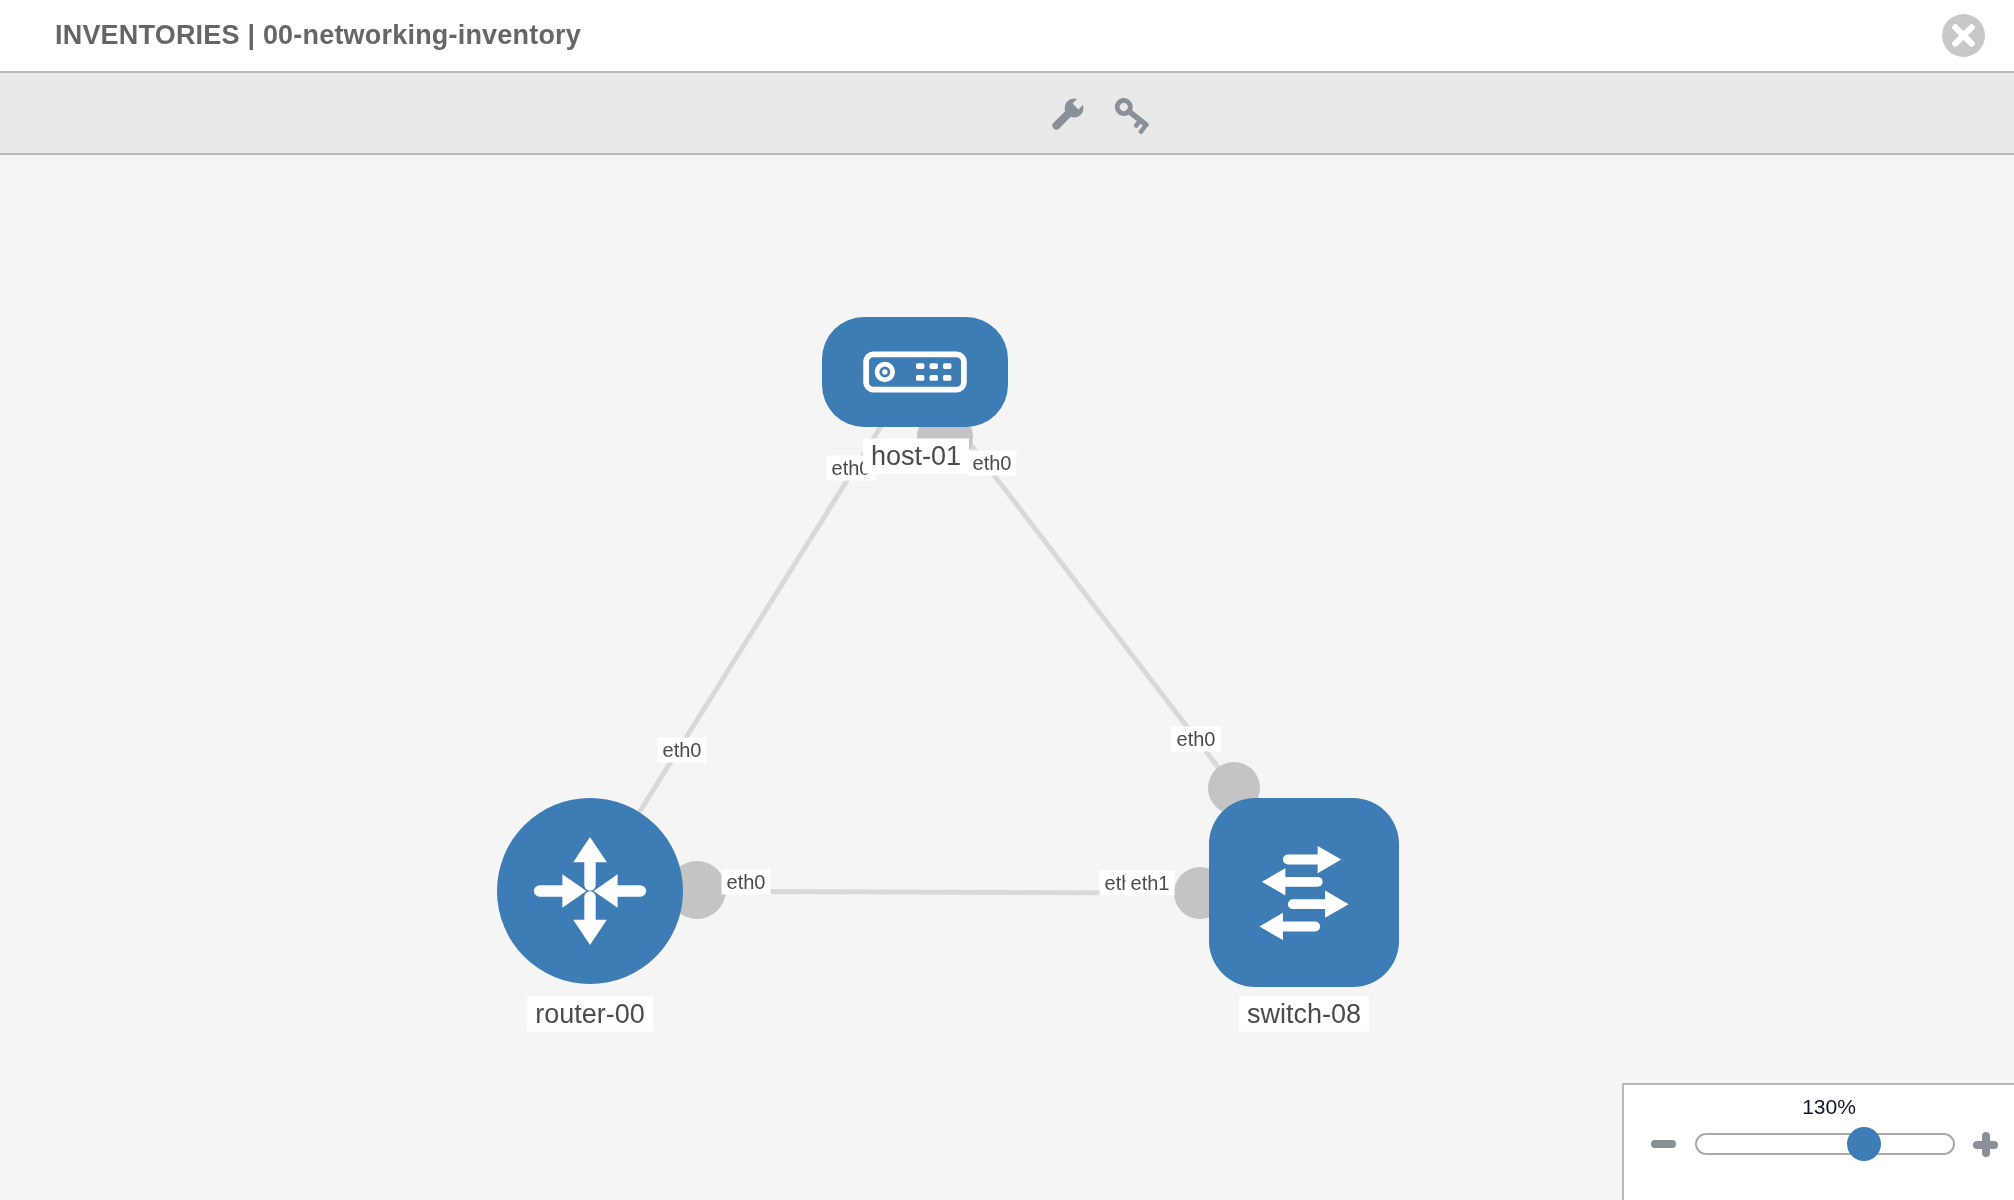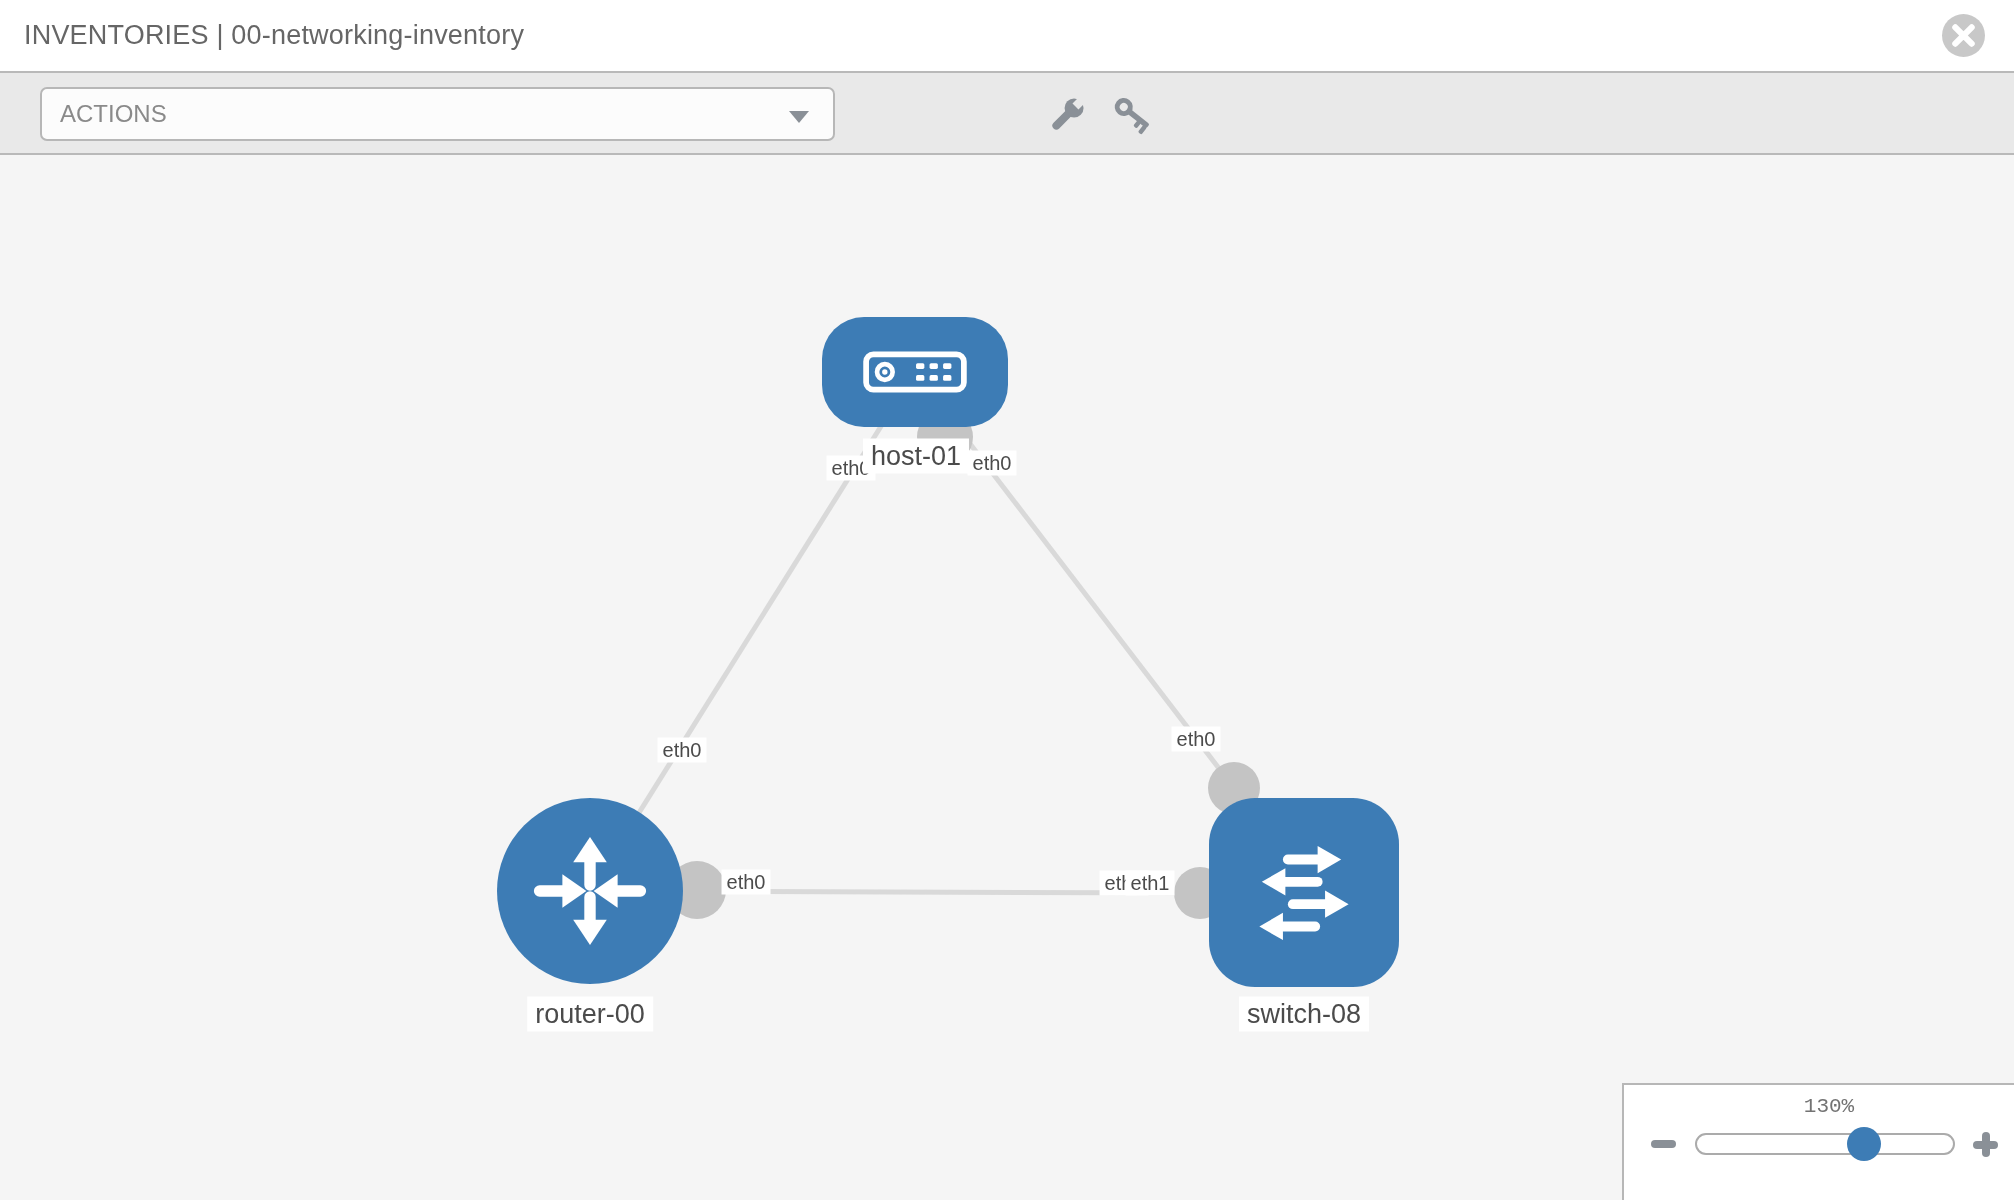--- a/index.html
+++ b/index.html
@@ -2,21 +2,21 @@
 <html><head>
 <meta charset="utf-8">
 <style>
   * { margin:0; padding:0; box-sizing:border-box; }
   html,body { width:2014px; height:1200px; overflow:hidden;
     font-family:"Liberation Sans", sans-serif; background:#fff; }
 
   
   .header { position:relative; height:73px; background:#ffffff;
     border-bottom:2px solid #b9b9b9; display:flex; align-items:center; }
-  .header-title { padding-left:24px; font-size:27px; font-weight:normal; color:#666; letter-spacing:.2px; }
+  .header-title { padding-left:55px; font-size:27px; font-weight:bold; color:#666; letter-spacing:.2px; }
   .close-btn { position:absolute; right:28px; top:13px; width:45px; height:45px; cursor:pointer; }
 
   
   .toolbar { position:relative; height:82px; background:#e9e9e9; border-bottom:2px solid #b9b9b9; }
   .select-box { position:absolute; top:14px; height:54px; background:#fcfcfc;
     border:2px solid #b7b7b7; border-radius:7px; display:flex; align-items:center; }
   .select-box .sel-label { padding-left:18px; font-size:24px; color:#8a8a8a; }
   .chevron { position:absolute; right:24px; top:22px; width:0; height:0;
     border-left:10px solid transparent; border-right:10px solid transparent;
     border-top:12px solid #8a9097; }
@@ -37,21 +37,21 @@
 
   .chip { position:absolute; transform:translate(-50%,-50%); background:#ffffff;
     color:#4b4b4b; white-space:nowrap; }
   .node-label { font-size:27px; padding:2px 8px; }
   .if-label { font-size:20px; padding:1px 5px; }
 
   
   .zoom-panel { position:absolute; left:1622px; top:928px; width:420px; height:150px;
     background:#fff; border:2px solid #b7b7b7; }
   .zoom-level { position:absolute; left:110px; top:10px; width:190px; text-align:center;
-    font-size:21px; color:#737373;font-family:Liberation Mono, monospace; }
+    font-size:21px; color:#0f172a; }
   .zoom-minus { position:absolute; left:27px; top:55px; width:25px; height:8px;
     border-radius:4px; background:#8a9097; cursor:pointer; }
   .zoom-plus { position:absolute; left:349px; top:47px; width:25px; height:25px; cursor:pointer; }
   .zoom-plus::before { content:""; position:absolute; left:0; top:8.5px; width:25px; height:8px;
     border-radius:4px; background:#8a9097; }
   .zoom-plus::after { content:""; position:absolute; left:8.5px; top:0; width:8px; height:25px;
     border-radius:4px; background:#8a9097; }
   .zoom-track { position:absolute; left:71px; top:48px; width:260px; height:22px;
     border:2px solid #ababab; border-radius:12px; background:#fff; cursor:pointer; }
   .zoom-thumb { position:absolute; left:223px; top:42px; width:34px; height:34px;
@@ -62,24 +62,20 @@
 
 <div class="header">
   <div class="header-title">INVENTORIES | 00-networking-inventory</div>
   <svg class="close-btn" viewBox="0 0 44 44">
     <circle cx="22" cy="22" r="21" fill="#c8c8c8"></circle>
     <path d="M14 14 L30 30 M30 14 L14 30" stroke="#ffffff" stroke-width="6" stroke-linecap="round"></path>
   </svg>
 </div>
 
 <div class="toolbar">
-  <div class="select-box actions-box">
-    <span class="sel-label">ACTIONS</span>
-    <span class="chevron"></span>
-  </div>
 
   <svg class="tool-icon wrench" viewBox="0 0 44 44">
     <g transform="rotate(45 22 22)" fill="#8a9097">
       <rect x="18" y="17" width="8" height="24" rx="4"></rect>
       <circle cx="22" cy="12" r="9.5"></circle>
       <rect x="17.8" y="-1" width="8.4" height="11" fill="#e9e9e9"></rect>
     </g>
   </svg>
 
   <svg class="tool-icon key" viewBox="0 0 44 44">

